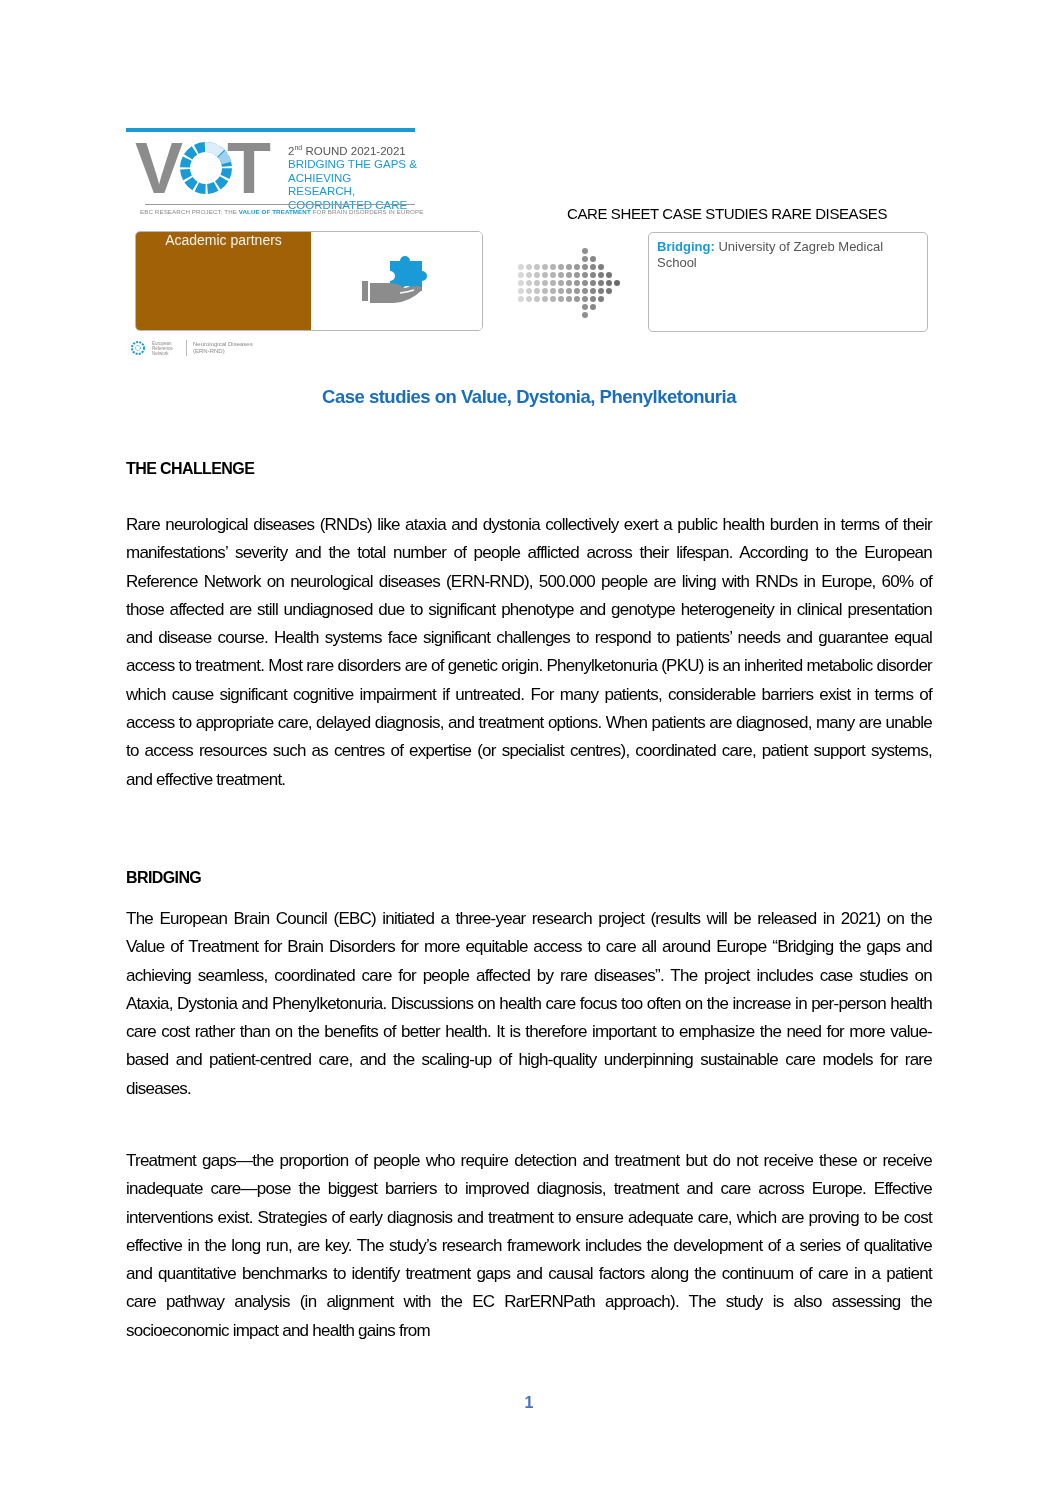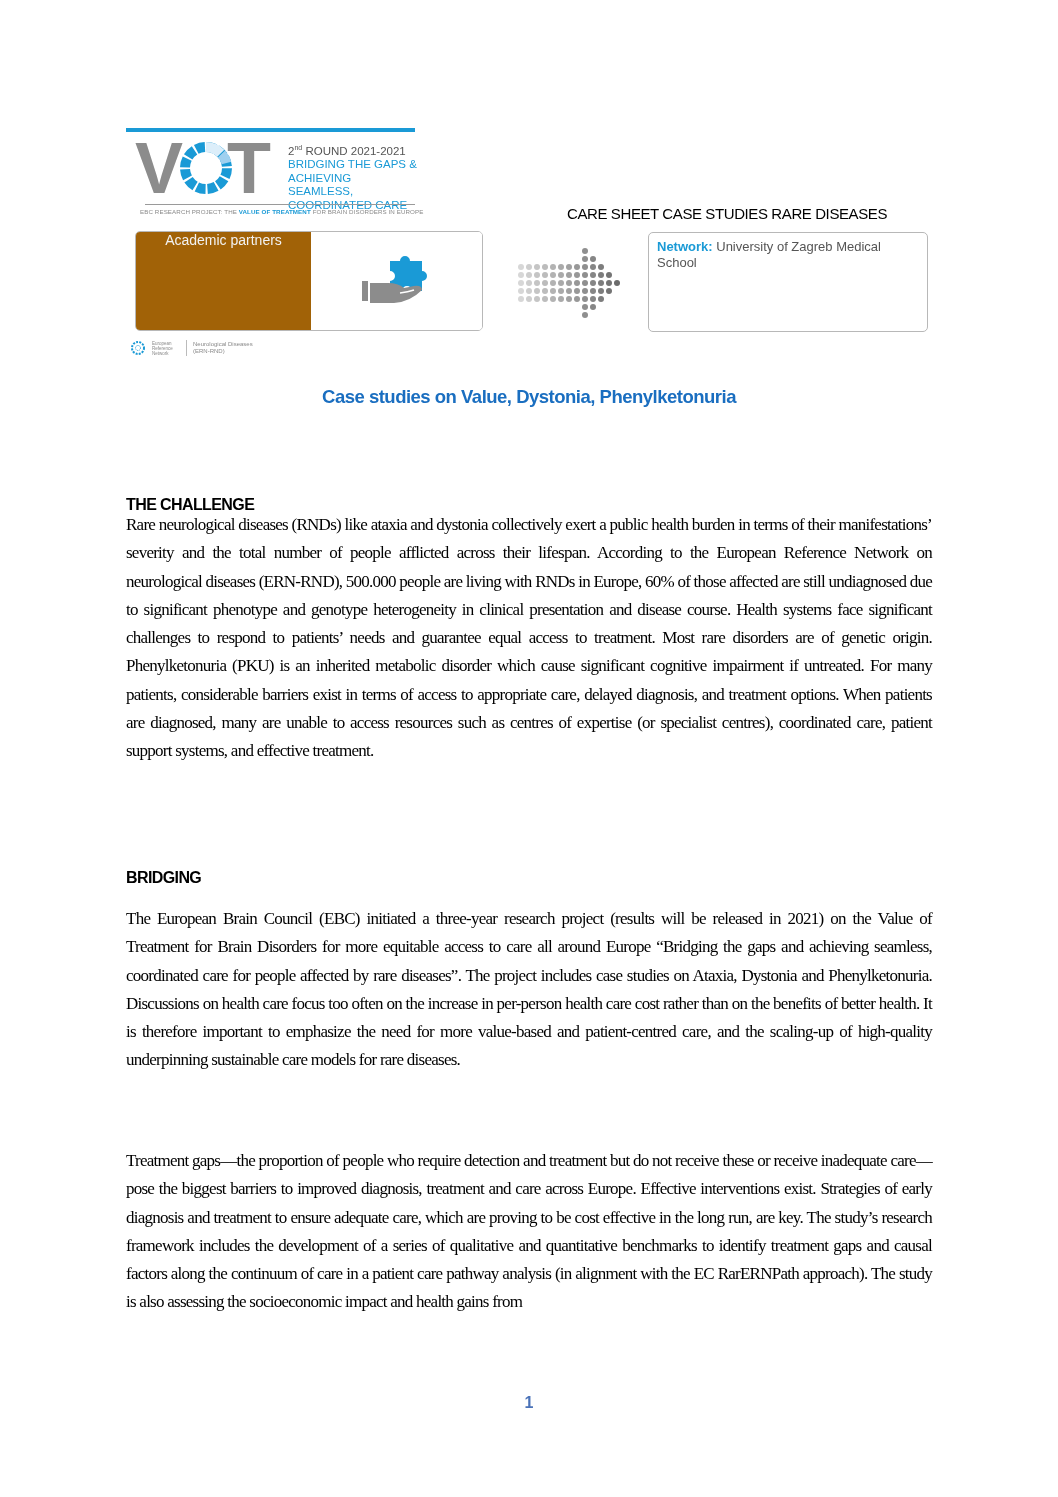--- a/index.html
+++ b/index.html
@@ -41,21 +41,21 @@
 
   .uni-box { position: absolute; left: 648px; top: 232px; width: 280px; height: 100px; border: 1px solid #b8b8b8; border-radius: 5px; padding: 6px 8px; font-size: 13px; line-height: 15.5px; color: #555; }
   .uni-box .hl { color: #1a9ad6; font-weight: bold; }
   .uni-box .entry + .entry { margin-top: 4px; }
 
   
   .doc-title { position: absolute; left: 0; width: 1058px; top: 386px; text-align: center; font-family: "Liberation Sans", sans-serif; font-weight: bold; font-size: 18.5px; letter-spacing: -0.5px; color: #1a6ec0; }
 
   .section-heading { position: absolute; left: 126px; font-family: "Liberation Sans", sans-serif; font-weight: bold; font-size: 16px; letter-spacing: -0.6px; color: #000; }
 
-  .para { position: absolute; left: 126px; width: 806px; font-family: Liberation Serif, serif; font-size: 17px; letter-spacing: -0.75px; line-height: 28.3px; text-align: justify; color: #000; }
+  .para { position: absolute; left: 126px; width: 806px; font-family: Liberation Sans, sans-serif; font-size: 17px; letter-spacing: -0.75px; line-height: 28.3px; text-align: justify; color: #000; }
 
   .page-number { position: absolute; left: 0; width: 1058px; top: 1394px; text-align: center; font-family: "Liberation Sans", sans-serif; font-weight: bold; font-size: 16px; color: #4a72b8; }
 </style>
 </head>
 <body>
 
 <div class="vot-topbar"></div>
 
 <div class="vot-logo">
   <span class="vot-letter vot-v">V</span>
@@ -65,21 +65,21 @@
       <path d="M27 6 A21 21 0 0 1 41.8 12.2" stroke="#dceefa"></path>
       <path d="M42.5 13 A21 21 0 0 1 47.5 22" stroke="#9fd0ef"></path>
     </g>
   </svg>
   <span class="vot-letter vot-t">T</span>
 </div>
 
 <div class="vot-tagline">
   <div class="round"><span>2</span><sup>nd</sup><span> ROUND 2021-2021</span></div>
   <div class="tline">BRIDGING THE GAPS &amp;</div>
-  <div class="tline">ACHIEVING SEAMLESS,</div>
+  <div class="tline">ACHIEVING RESEARCH,</div>
   <div class="tline">COORDINATED CARE</div>
 </div>
 <div class="vot-rule"></div>
 <div class="vot-subline"><span>EBC RESEARCH PROJECT: THE </span><b>VALUE OF TREATMENT</b><span> FOR BRAIN DISORDERS IN EUROPE</span></div>
 
 <div class="partners-box">
   <div class="partners-left">
     <span>Academic partners</span>
   </div>
   <div class="partners-right">
@@ -373,25 +373,25 @@
         <i style="background: rgb(143, 143, 143);"></i>
       </span>
       <span class="dot"></span>
       <span class="dot"></span>
       <span class="dot"></span>
       <span class="dot"></span>
     </div>
   </div>
 
 <div class="uni-box">
-  <div class="entry"><span class="hl">Network:</span><span> University of Zagreb Medical School</span></div>
+  <div class="entry"><span class="hl">Bridging:</span><span> University of Zagreb Medical School</span></div>
 </div>
 
 <h1 class="doc-title">Case studies on Value, Dystonia, Phenylketonuria</h1>
 
-<h2 class="section-heading" style="top:496px;">THE CHALLENGE</h2>
+<h2 class="section-heading" style="top:460px;">THE CHALLENGE</h2>
 <p class="para" style="top:511px;">Rare neurological diseases (RNDs) like ataxia and dystonia collectively exert a public health burden in terms of their manifestations’ severity and the total number of people afflicted across their lifespan. According to the European Reference Network on neurological diseases (ERN-RND), 500.000 people are living with RNDs in Europe, 60% of those affected are still undiagnosed due to significant phenotype and genotype heterogeneity in clinical presentation and disease course. Health systems face significant challenges to respond to patients’ needs and guarantee equal access to treatment. Most rare disorders are of genetic origin. Phenylketonuria (PKU) is an inherited metabolic disorder which cause significant cognitive impairment if untreated. For many patients, considerable barriers exist in terms of access to appropriate care, delayed diagnosis, and treatment options. When patients are diagnosed, many are unable to access resources such as centres of expertise (or specialist centres), coordinated care, patient support systems, and effective treatment.</p>
 
 <h2 class="section-heading" style="top:869px;">BRIDGING</h2>
 <p class="para" style="top:905px;">The European Brain Council (EBC) initiated a three-year research project (results will be released in 2021) on the Value of Treatment for Brain Disorders for more equitable access to care all around Europe “Bridging the gaps and achieving seamless, coordinated care for people affected by rare diseases”. The project includes case studies on Ataxia, Dystonia and Phenylketonuria. Discussions on health care focus too often on the increase in per-person health care cost rather than on the benefits of better health. It is therefore important to emphasize the need for more value-based and patient-centred care, and the scaling-up of high-quality underpinning sustainable care models for rare diseases.</p>
 <p class="para" style="top:1147px;">Treatment gaps—the proportion of people who require detection and treatment but do not receive these or receive inadequate care—pose the biggest barriers to improved diagnosis, treatment and care across Europe. Effective interventions exist. Strategies of early diagnosis and treatment to ensure adequate care, which are proving to be cost effective in the long run, are key. The study’s research framework includes the development of a series of qualitative and quantitative benchmarks to identify treatment gaps and causal factors along the continuum of care in a patient care pathway analysis (in alignment with the EC RarERNPath approach). The study is also assessing the socioeconomic impact and health gains from</p>
 
 <div class="page-number">1</div>
 
 </body></html>

